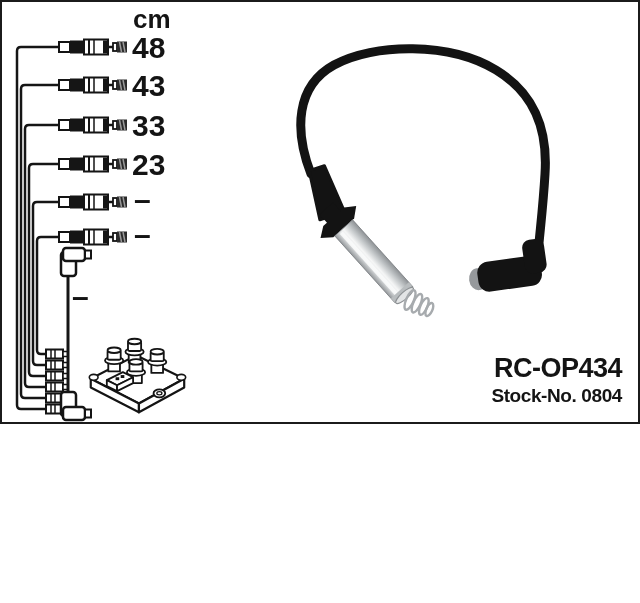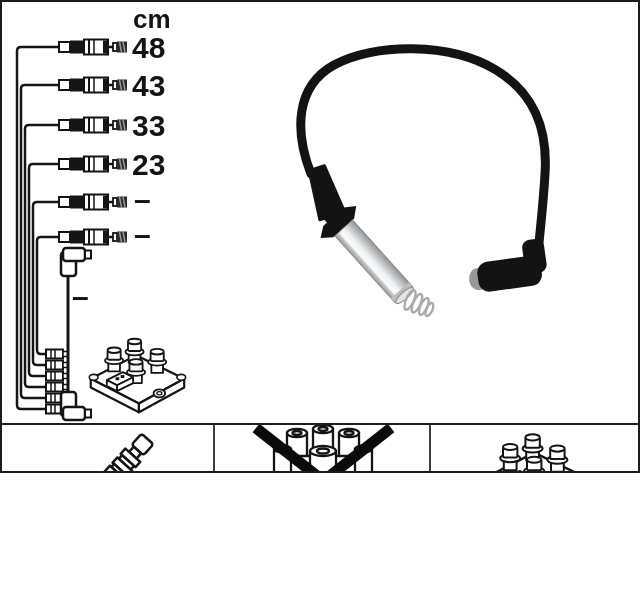--- a/index.html
+++ b/index.html
@@ -1,17 +1,17 @@
 <!DOCTYPE html>
 <html><head>
 <meta charset="utf-8">
 <style>
   html,body{margin:0;padding:0;background:#fff;}
   #stage{
-    position:relative;width:640px;height:473px;box-sizing:border-box;
+    position:relative;width:640px;height:424px;box-sizing:border-box;
     background:#fff;border:2px solid #1b1b1b;overflow:hidden;
     font-family:"Liberation Sans",sans-serif;
   }
   svg text{font-family:"Liberation Sans",sans-serif;font-weight:bold;fill:#141414;}
   .abs{position:absolute;}
   #part-text{
     position:absolute;right:16px;top:352px;text-align:right;color:#141414;
   }
   #part-number{font-size:27px;font-weight:bold;letter-spacing:-0.5px;line-height:1.1;}
   #stock-number{font-size:19px;font-weight:bold;letter-spacing:-0.4px;line-height:1.25;}
@@ -183,20 +183,24 @@
       </g>
 
       <g transform="translate(527,266) rotate(-8)">
         <ellipse cx="-52" cy="4" rx="9" ry="11" fill="#96999c"></ellipse>
         <rect x="-52" y="-12" width="64" height="30" rx="11" fill="#131313"></rect>
         <rect x="-4" y="-28" width="22" height="34" rx="8" fill="#131313"></rect>
       </g>
     </g>
   </svg>
 
+  <div id="part-text">
+    <div id="part-number">RC-OP434</div>
+    <div id="stock-number">Stock-No. 0804</div>
+  </div>
 
   <div class="grid-top"></div>
   <div class="grid-v" style="left:211px"></div>
   <div class="grid-v" style="left:427px"></div>
   <div class="grid-h"></div>
 
   <svg class="abs" style="left:0;top:423px" width="640" height="178" viewBox="0 0 640 178">
 
     <g transform="translate(104,60) rotate(42)" fill="#fff" stroke="#141414" stroke-width="2.5" stroke-linejoin="round">
       <rect x="-8" y="-62" width="16" height="15" rx="3"></rect>

